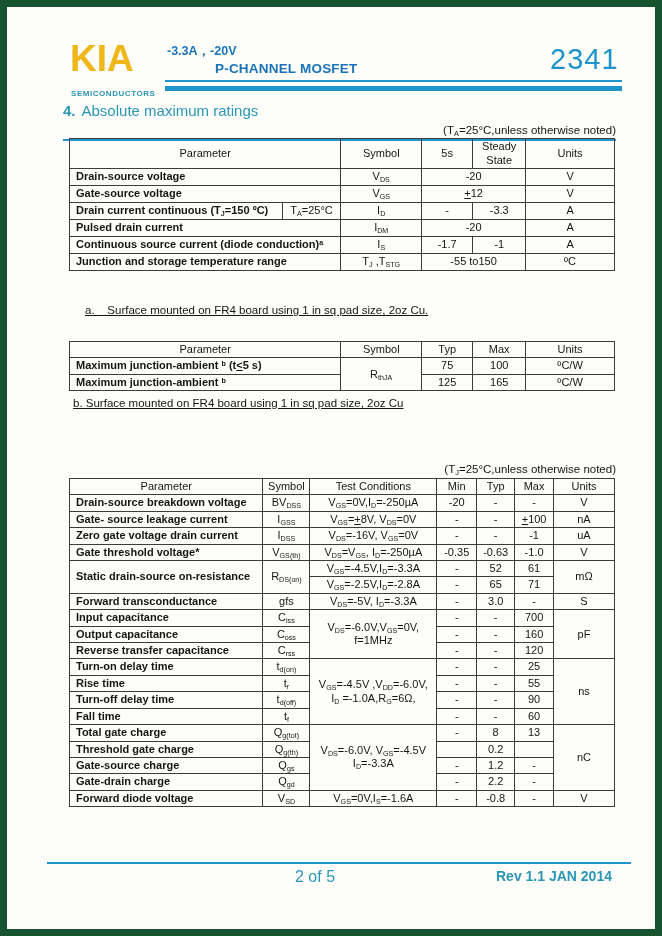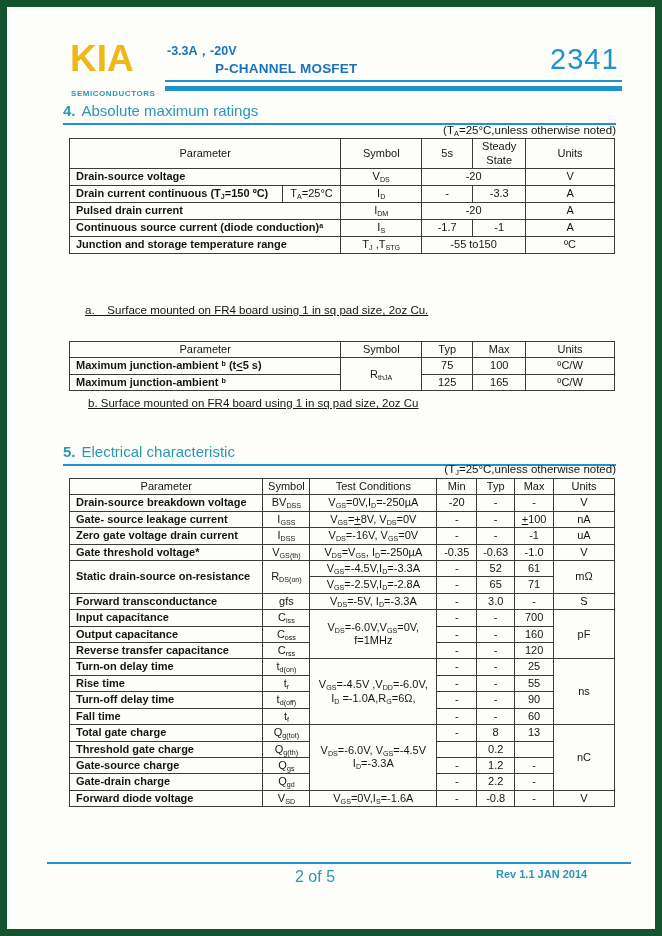--- a/index.html
+++ b/index.html
@@ -25,21 +25,21 @@
   
   .logo{position:absolute;left:63px;top:33px;font-size:37px;line-height:1;font-weight:bold;color:var(--yellow);letter-spacing:0px;}
   .logo-sub{position:absolute;left:64px;top:82px;font-size:8px;font-weight:bold;color:var(--teal);letter-spacing:0.55px;}
   .spec-line{position:absolute;left:160px;top:36px;font-size:12.5px;font-weight:bold;color:var(--blue);}
   .device-type{position:absolute;left:160px;top:54px;font-size:13.5px;font-weight:bold;color:var(--blue);letter-spacing:0.2px;padding-left:48px;}
   .part-number{position:absolute;left:543px;top:36px;font-size:29px;color:var(--cyan);letter-spacing:1px;}
   .header-rules{position:absolute;left:158px;top:73px;width:457px;}
   .rule-thin{height:2px;background:var(--cyan);}
   .rule-thick{height:5px;background:var(--cyan);margin-top:4px;}
   
-  .section-title{position:absolute;left:56px;width:553px;margin:0;font-size:15px;font-weight:normal;color:var(--teal);border-bottom:2px solid var(--cyan);padding-bottom:4px;}
+  .section-title{position:absolute;left:56px;width:553px;margin:0;font-size:15px;font-weight:normal;color:var(--teal);border-bottom:2px solid var(--cyan);padding-bottom:20px;}
   .section-title .num{font-weight:bold;margin-right:6px;}
   .sec4{top:95px;}
   .sec5{top:436px;}
   .cond-note{position:absolute;left:56px;width:553px;text-align:right;font-size:11.5px;color:var(--ink);}
   .note1{top:117px;}
   .note2{top:456px;}
   
   table{border-collapse:collapse;table-layout:fixed;position:absolute;left:62px;width:546px;background:transparent;}
   .t-abs{top:131px;}
   .t-th{top:334px;}
@@ -51,25 +51,25 @@
   .t-th td{height:16px;}
   .t-el th{height:15px;}
   .t-el td{height:13px;}
   td.al{text-align:left;padding-left:6px;font-weight:bold;}
   sub{font-size:0.65em;line-height:0;vertical-align:-0.25em;}
   sup{font-size:0.65em;line-height:0;vertical-align:0.45em;}
   u{text-underline-offset:1px;}
   
   .footnote{position:absolute;font-size:11.5px;color:var(--ink);text-decoration:underline;}
   .fn-a{left:78px;top:297px;}
-  .fn-b{left:81px;top:390px;}
+  .fn-b{left:66px;top:390px;}
   
   .footer-rule{position:absolute;left:40px;top:855px;width:584px;height:2px;background:var(--cyan);}
   .footer-page{position:absolute;left:288px;top:861px;font-size:16px;font-weight:normal;color:var(--teal);}
-  .footer-rev{position:absolute;left:489px;top:861px;font-size:11px;font-weight:bold;color:var(--teal);}
+  .footer-rev{position:absolute;left:489px;top:861px;font-size:14px;font-weight:bold;color:var(--teal);}
 </style>
 </head>
 <body>
 
 <div class="page">
 
   <div class="logo">KIA</div>
   <div class="logo-sub">SEMICONDUCTORS</div>
   <div class="spec-line">-3.3A，-20V</div>
   <div class="device-type">P-CHANNEL MOSFET</div>
@@ -100,20 +100,26 @@
         </tr>
       </thead>
       <tbody>
         <tr>
           <td colspan="2" class="al">Drain-source voltage</td>
           <td>V<sub>DS</sub></td>
           <td colspan="2">-20</td>
           <td>V</td>
         </tr>
         <tr>
+          <td colspan="2" class="al">Gate-source voltage</td>
+          <td>V<sub>GS</sub></td>
+          <td colspan="2"><u>+</u>12</td>
+          <td>V</td>
+        </tr>
+        <tr>
           <td class="al">Drain current continuous (T<sub>J</sub>=150 ºC)</td>
           <td>T<sub>A</sub>=25°C</td>
           <td>I<sub>D</sub></td>
           <td>-</td>
           <td>-3.3</td>
           <td>A</td>
         </tr>
         <tr>
           <td colspan="2" class="al">Pulsed drain current</td>
           <td>I<sub>DM</sub></td>
@@ -165,21 +171,20 @@
         <tr>
           <td class="al">Maximum junction-ambient <sup>b</sup></td>
           <td>125</td>
           <td>165</td>
           <td>ºC/W</td>
         </tr>
       </tbody>
     </table>
   <div class="footnote fn-b">b. Surface mounted on FR4 board using 1 in sq pad size, 2oz Cu</div>
 
-  <h2 class="section-title sec5"><span class="num">5.</span><span>Electrical characteristic</span></h2>
   <div class="cond-note note2">(T<sub>J</sub>=25°C,unless otherwise noted)</div>
   <table class="t-el">
       <colgroup>
         <col style="width: 35.5%;">
         <col style="width: 8.6%;">
         <col style="width: 23.3%;">
         <col style="width: 7.3%;">
         <col style="width: 7%;">
         <col style="width: 7.1%;">
         <col style="width: 11.2%;">

